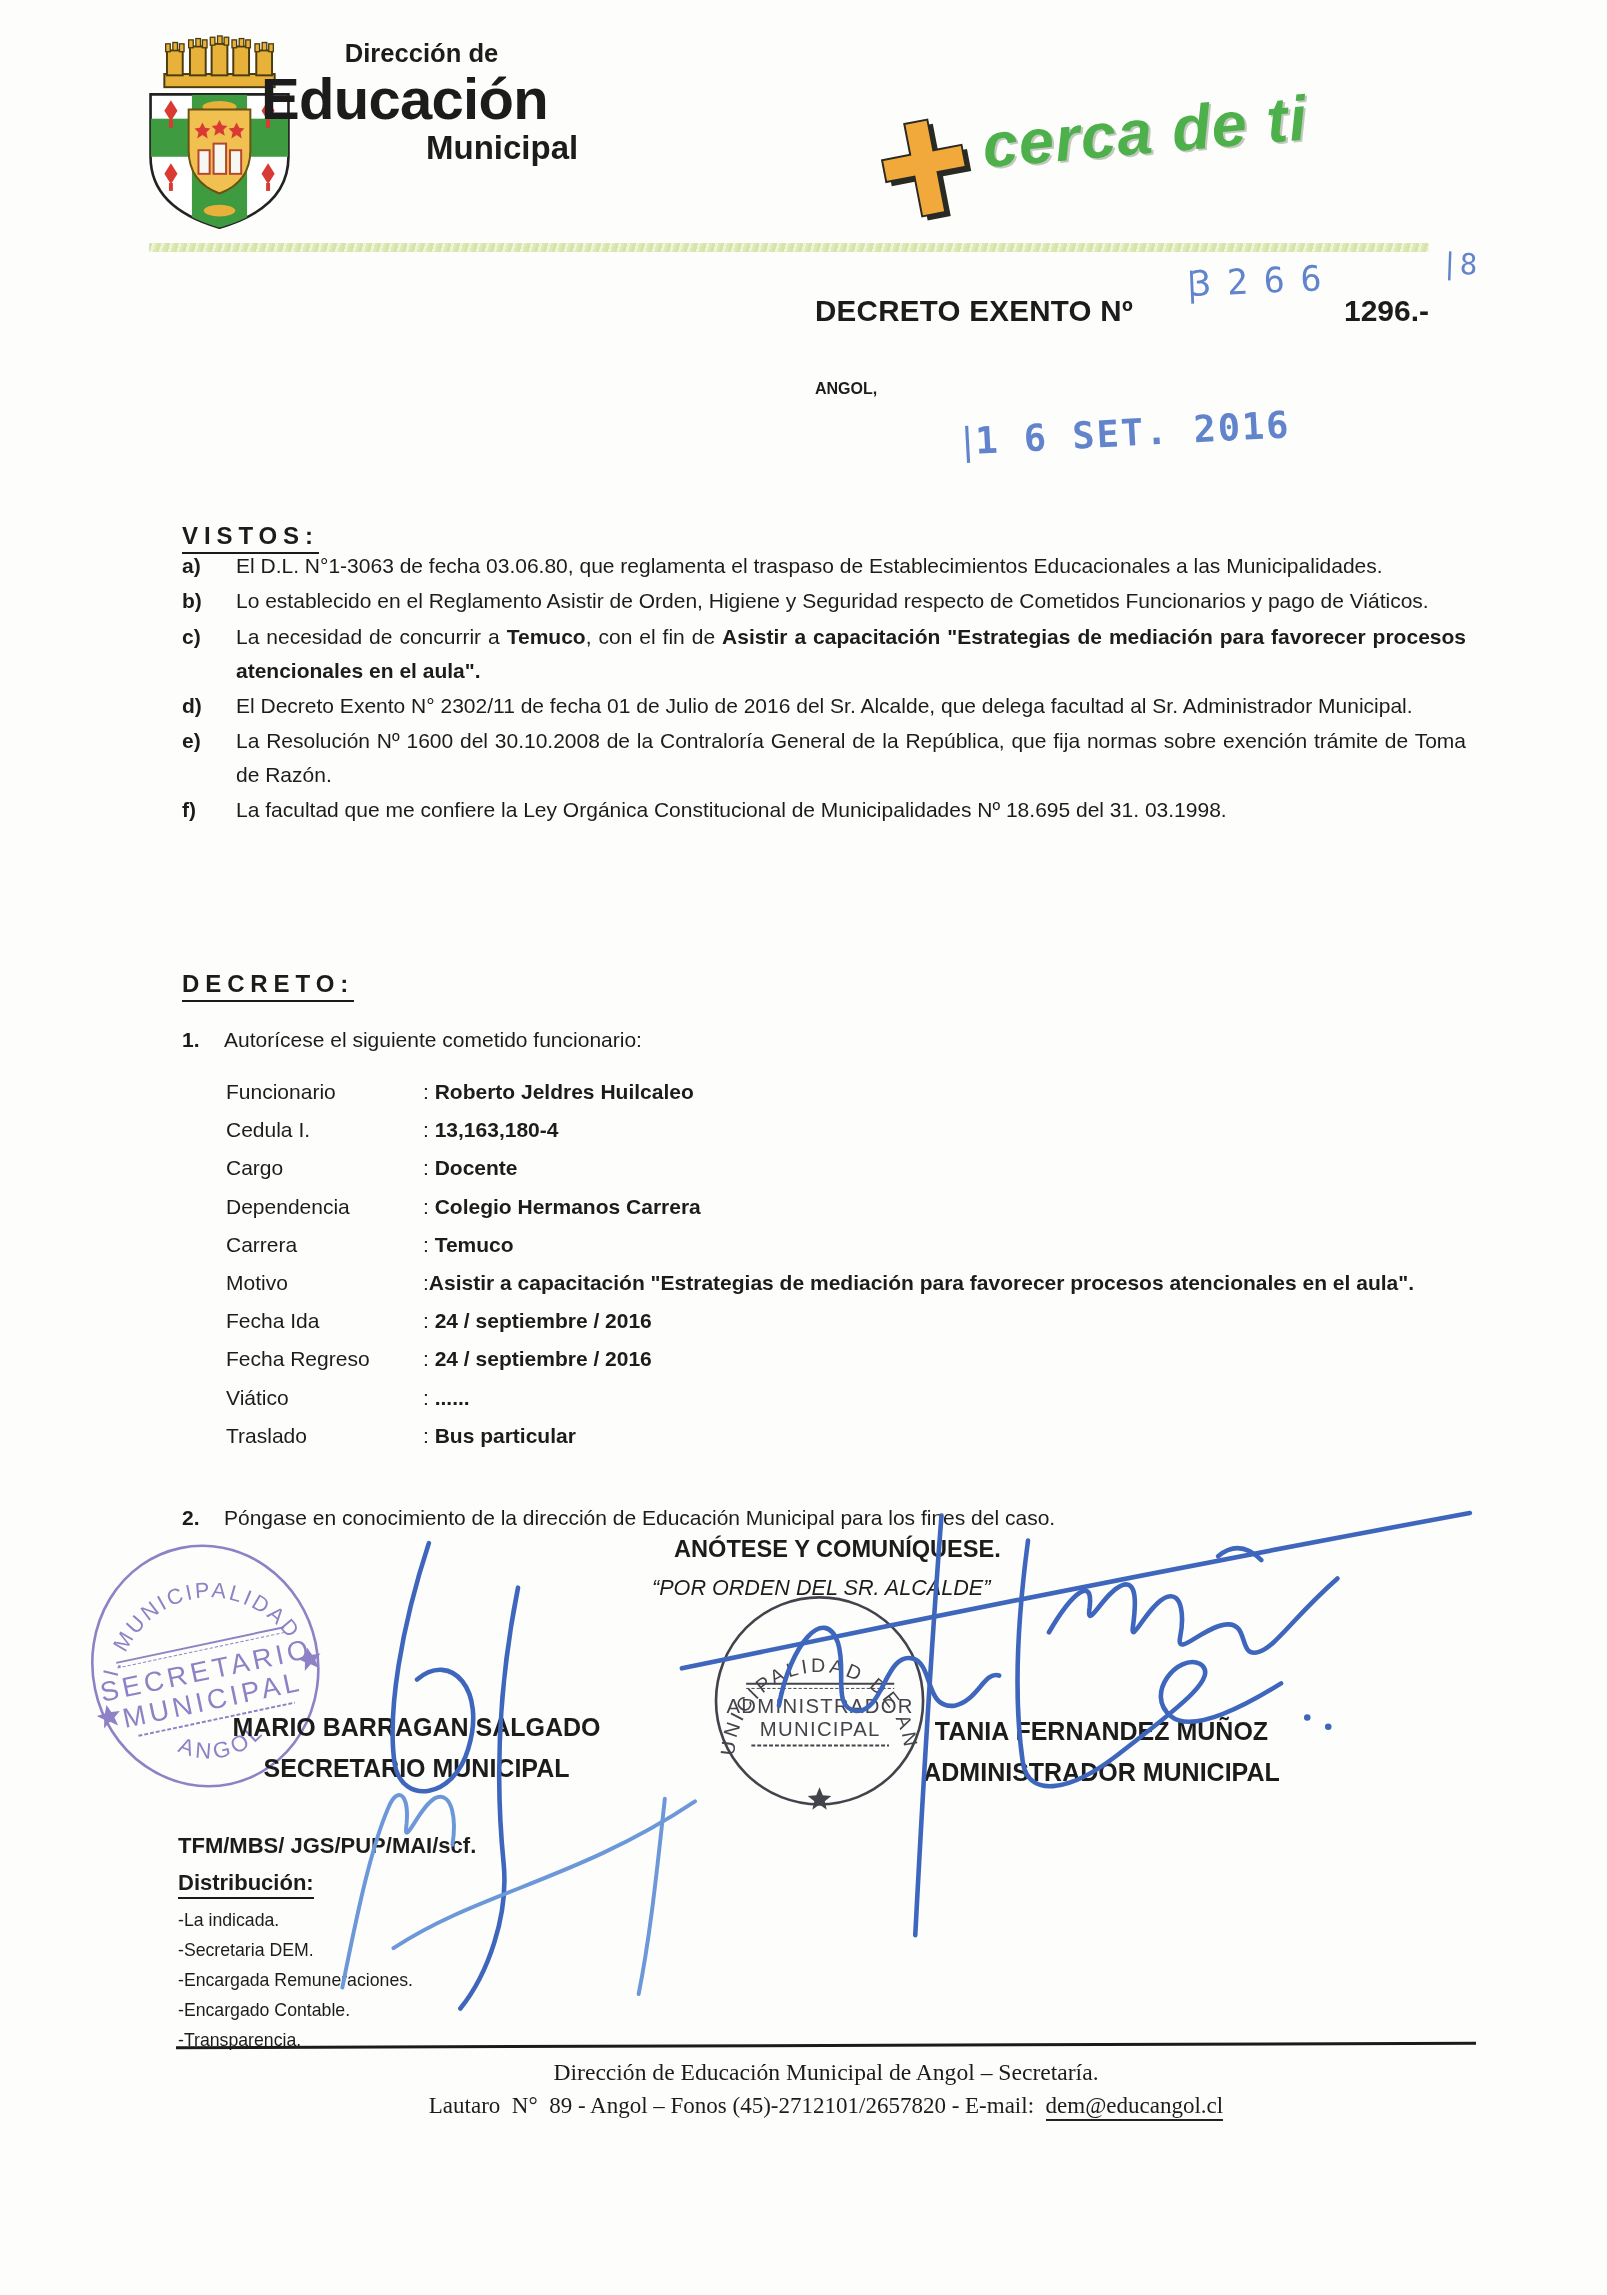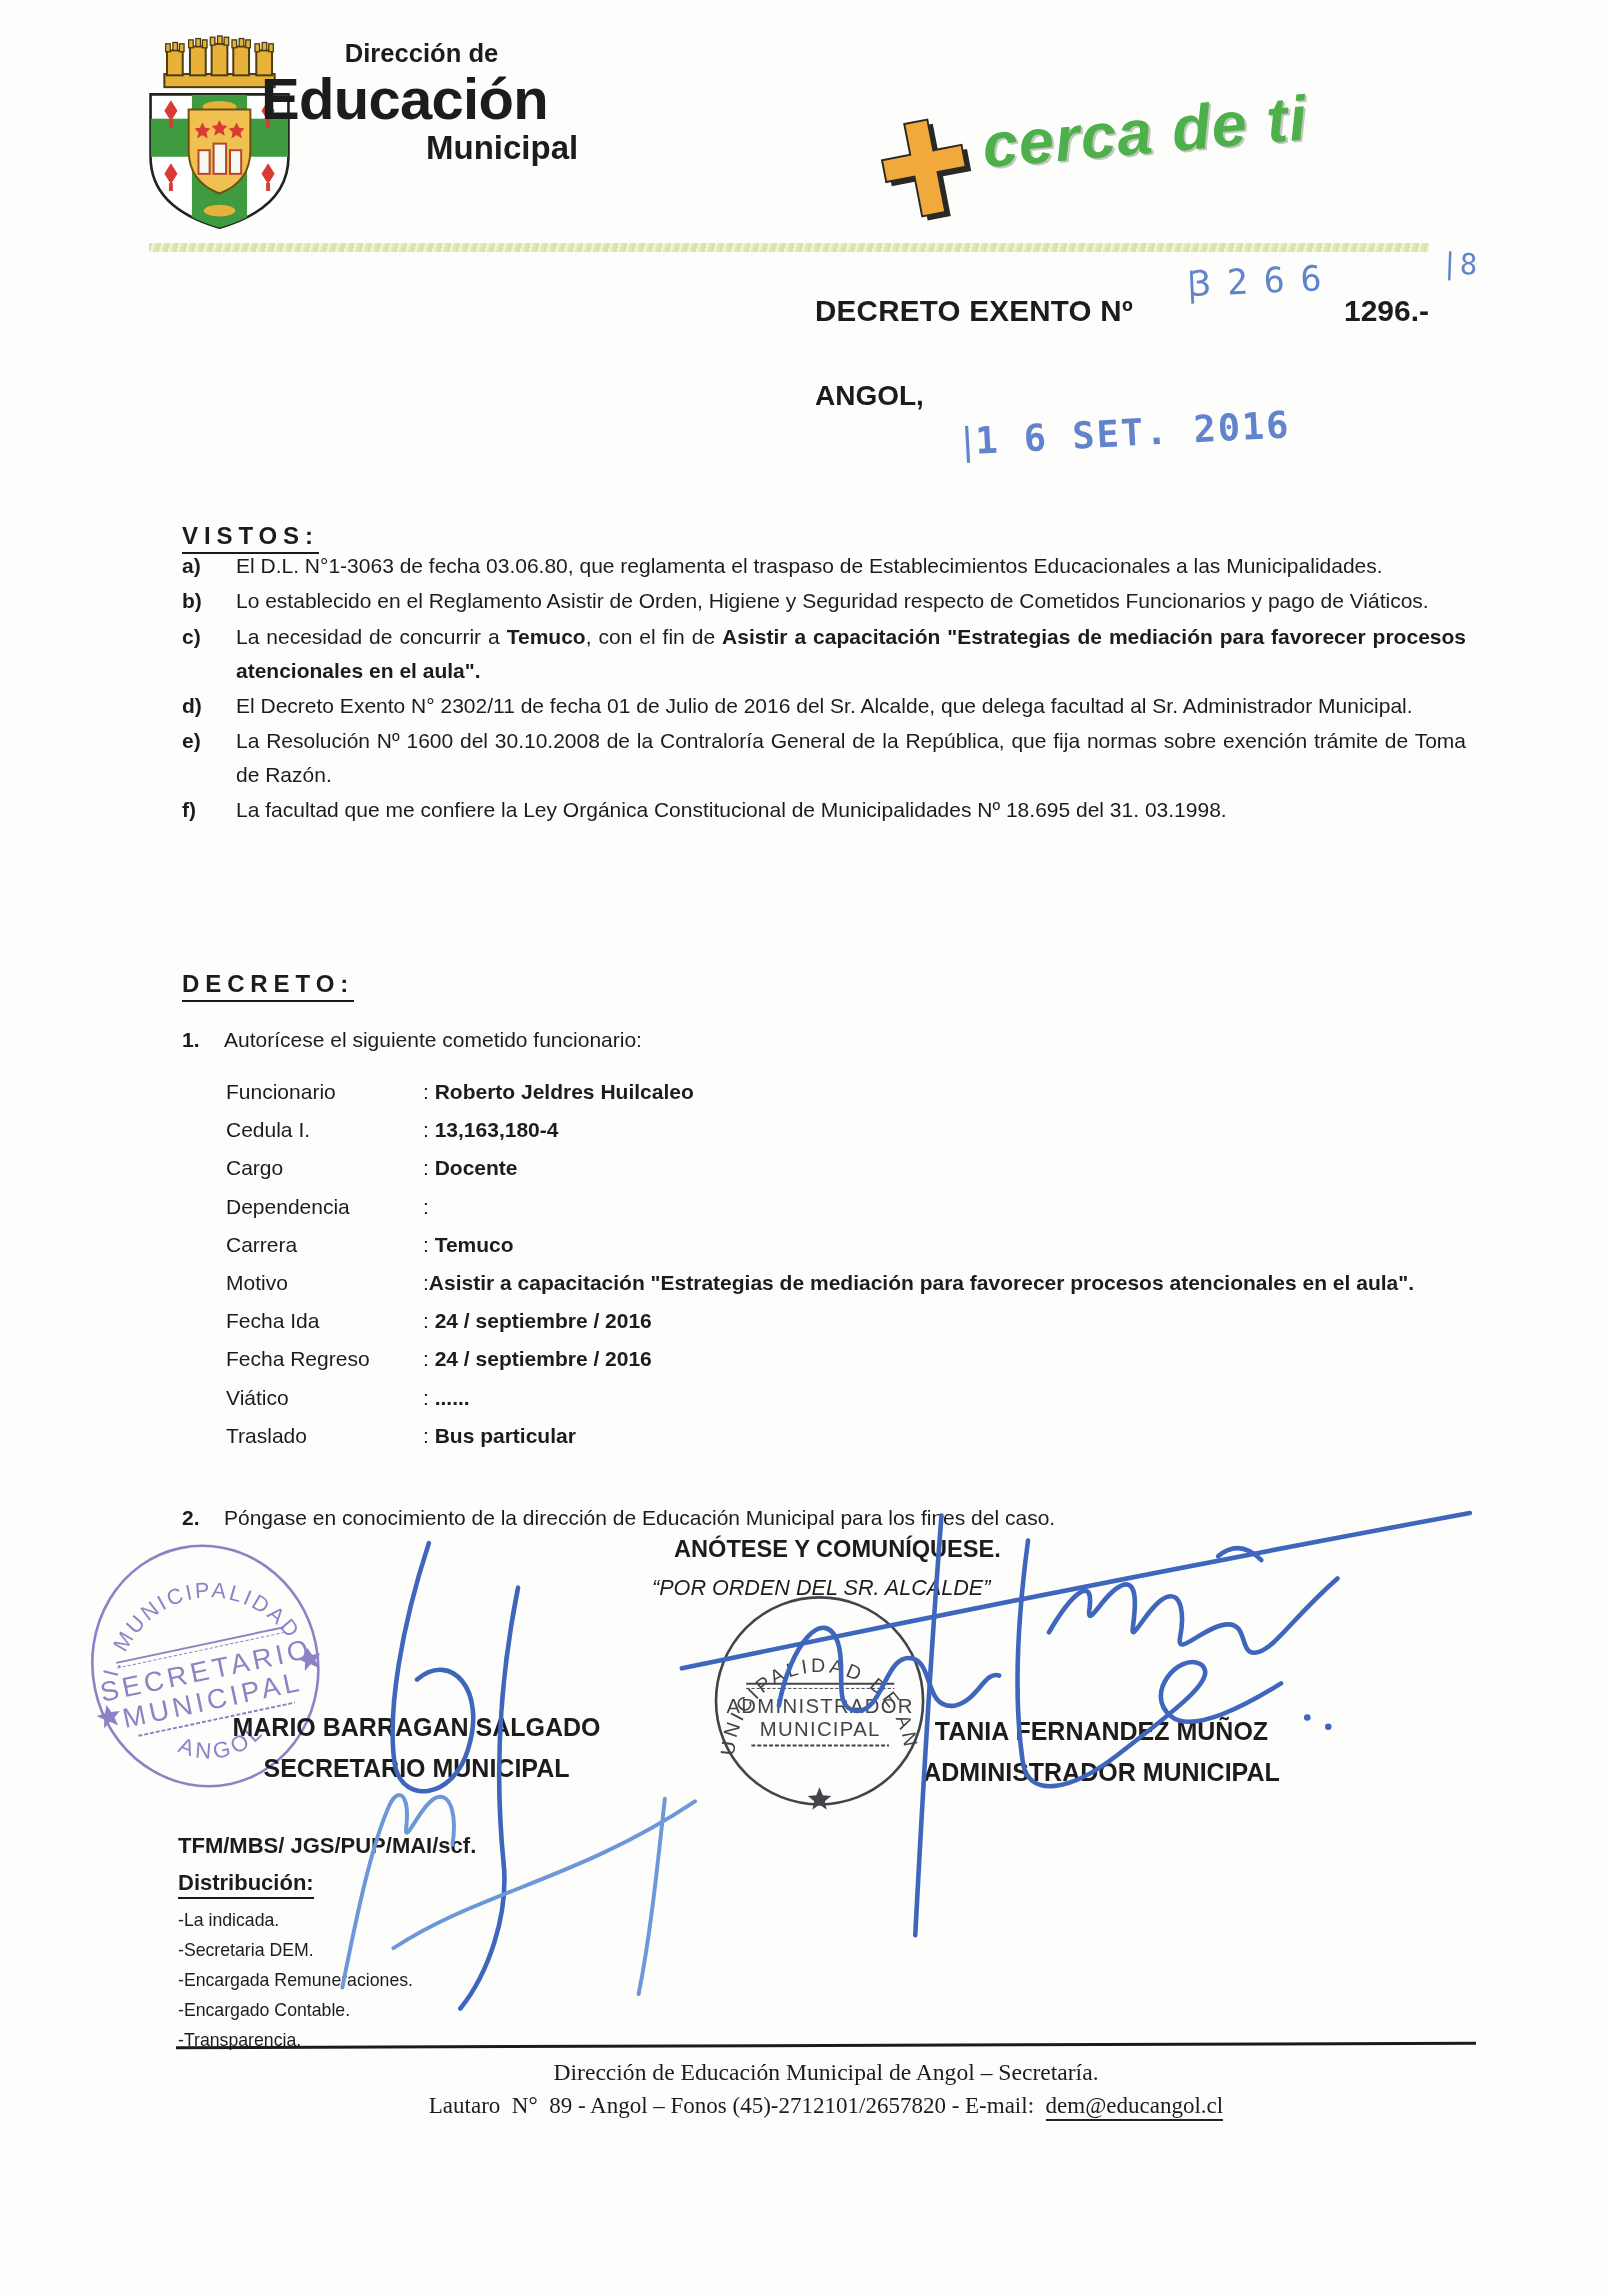--- a/index.html
+++ b/index.html
@@ -33,21 +33,21 @@
   
   .decree-title{left:815px;top:294px;font-size:29.5px;font-weight:bold;letter-spacing:0.3px;}
   .stamp-num{
     left:1182px;top:261px;font-family:"DejaVu Sans Mono",monospace;
     font-size:35px;color:#6284cc;letter-spacing:15.7px;transform:rotate(-2.5deg);
   }
   .stamp-num .tick{letter-spacing:0;margin-right:-11.8px;font-size:33px;}
   .typed-num{left:1344px;top:294px;font-size:30px;font-weight:bold;}
   .corner-mark{left:1441px;top:247px;font-family:"DejaVu Sans Mono",monospace;
     font-size:29px;color:#6284cc;letter-spacing:1.3px;transform:rotate(2deg);}
-  .city{left:815px;top:380px;font-size:28px;font-weight:bold;}
+  .city{left:815px;top:380px;font-size:16px;font-weight:bold;}
   .date-stamp{
     left:956px;top:412px;font-family:"DejaVu Sans Mono",monospace;
     font-size:37px;font-weight:bold;color:#6284cc;letter-spacing:2px;
     transform:rotate(-3deg);white-space:nowrap;
   }
   .date-stamp .tick{font-weight:normal;margin-right:-5.2px;}
 
   
   .sec-heading{
     font-size:24px;font-weight:bold;letter-spacing:5.9px;
@@ -256,20 +256,21 @@
 
       <div class="frow">
         <span class="flabel">Cargo</span>
         <span class="fsep">: </span>
         <span class="fvalue">Docente</span>
       </div>
 
       <div class="frow">
         <span class="flabel">Dependencia</span>
         <span class="fsep">: </span>
+        <span class="fvalue">Colegio Hermanos Carrera</span>
       </div>
 
       <div class="frow">
         <span class="flabel">Carrera</span>
         <span class="fsep">: </span>
         <span class="fvalue">Temuco</span>
       </div>
 
       <div class="frow">
         <span class="flabel">Motivo</span>

